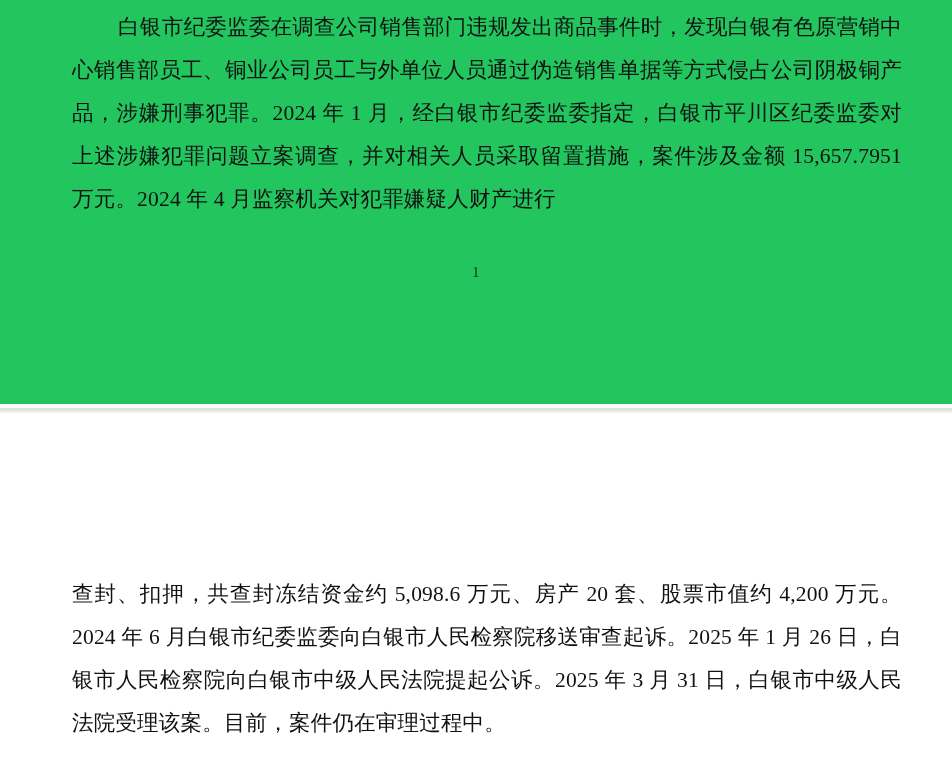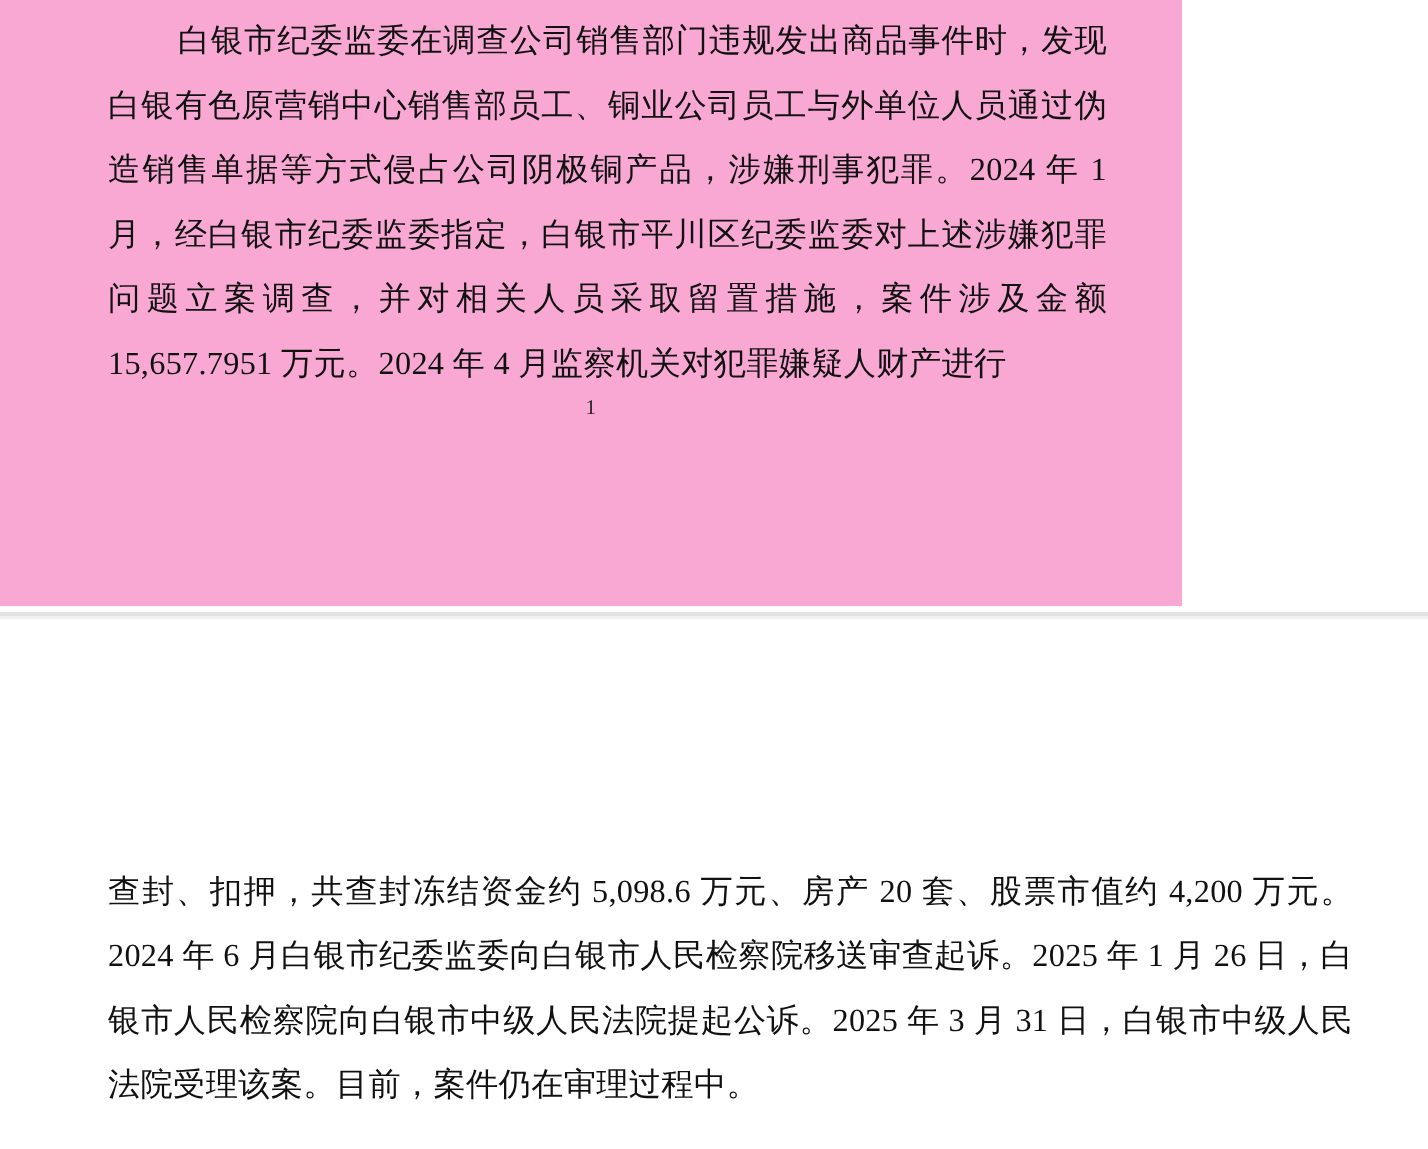--- a/index.html
+++ b/index.html
@@ -19,23 +19,23 @@
     width: 952px;
     height: 766px;
     background: #ffffff;
   }
 
   
   .doc-page-top {
     position: absolute;
     left: 0;
     top: 0;
-    width: 788px;
+    width: 952px;
     height: 404px;
-    background: #f9a8d4;
+    background: #22c55e;
     box-sizing: border-box;
   }
   .body-text {
     position: absolute;
     left: 72px;
     right: 50px;
     top: 6px;
     font-size: 21.5px;
     line-height: 43px;
     text-align: justify;

